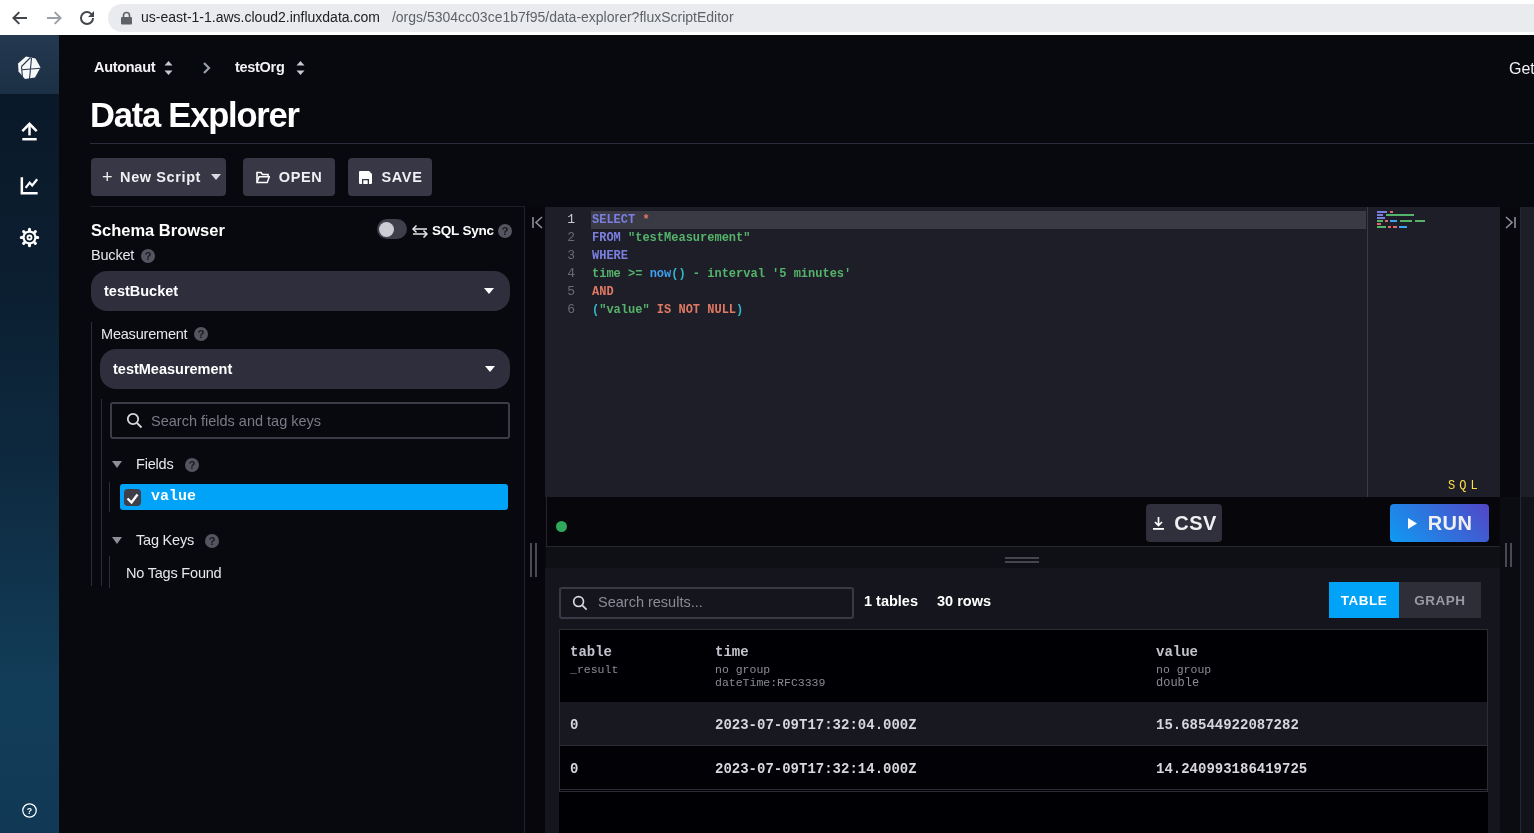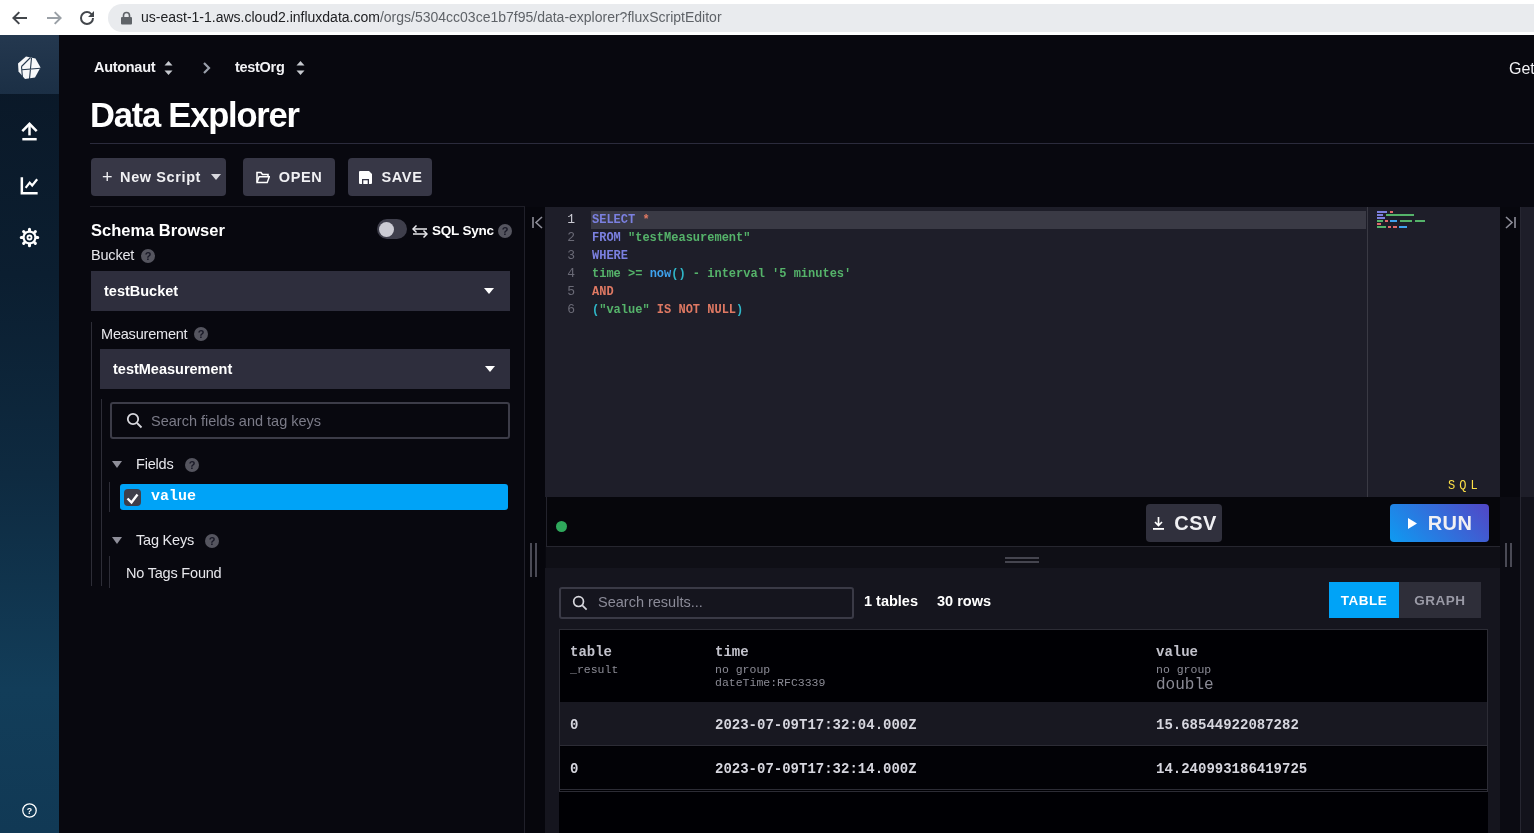--- a/index.html
+++ b/index.html
@@ -5,21 +5,21 @@
   * { margin:0; padding:0; box-sizing:border-box; }
   html,body { width:1534px; height:833px; overflow:hidden; background:#08080f;
     font-family:"Liberation Sans", sans-serif; }
   .abs { position:absolute; }
 
   
   #chrome { position:absolute; top:0; left:0; width:1534px; height:35px; background:#ffffff; }
   #urlbar { position:absolute; top:4px; left:108px; width:1440px; height:28px;
     background:#e9ebee; border-radius:14px; }
   #urltext { position:absolute; top:9px; left:141px; font-size:14px; color:#202124; white-space:nowrap; }
-  #urltext .dim { color:#5f6368; }
+  #urltext .dim { color:#5f6368;margin-left:12px; }
 
   
   #app { position:absolute; top:35px; left:0; width:1534px; height:798px; background:#08080f; }
 
   
   #nav { position:absolute; top:0; left:0; width:59px; height:798px;
     background:linear-gradient(180deg,#0a1726 0%,#0b1e30 30%,#0e2a40 55%,#123d59 82%,#113955 100%); }
   #navlogo { position:absolute; top:0; left:0; width:59px; height:59px;
     background:linear-gradient(180deg,#24384f 0%,#1b2f45 100%); }
 
@@ -30,21 +30,21 @@
   #h1 { position:absolute; top:61px; left:90px; font-size:34.5px; font-weight:bold; color:#ffffff;
     letter-spacing:-1.2px; }
   #hrule { position:absolute; top:108px; left:90px; width:1444px; height:1px; background:#2b2b3c; }
 
   
   .btn { position:absolute; height:38px; background:#373746; border-radius:4px; color:#f0f0f3;
     font-weight:bold; font-size:14.5px; display:flex; align-items:center; justify-content:center;
     letter-spacing:0.6px; }
 
   
-  .drop { position:absolute; background:#2e2e3d; border-radius:0; color:#fff;
+  .drop { position:absolute; background:#2e2e3d; border-radius:16px; color:#fff;
     font-weight:bold; font-size:14.5px; display:flex; align-items:center; }
   .caret { width:0; height:0; border-left:5.5px solid transparent; border-right:5.5px solid transparent;
     border-top:6px solid #fff; }
 
   .qcirc { display:inline-block; width:14px; height:14px; border-radius:50%; background:#55555f;
     color:#181826; font-size:11px; font-weight:bold; text-align:center; line-height:14px; }
 
   .label { color:#e7e7ec; font-size:14.5px; letter-spacing:-0.2px; }
 
   
@@ -309,21 +309,21 @@
 
   <div class="abs" style="top:594px;left:559px;width:929px;height:163px;background:#000004;border:1px solid #2c2c35;"></div>
   <div class="abs" style="top:757px;left:559px;width:929px;height:41px;background:#000004;"></div>
   <div class="abs mono" style="top:609px;left:570px;color:#c2c2cc;font-weight:bold;font-size:14px;">table</div>
   <div class="abs mono" style="top:628px;left:570px;color:#8a8a95;font-size:11.5px;">_result</div>
   <div class="abs mono" style="top:609px;left:715px;color:#c2c2cc;font-weight:bold;font-size:14px;">time</div>
   <div class="abs mono" style="top:628px;left:715px;color:#8a8a95;font-size:11.5px;">no group</div>
   <div class="abs mono" style="top:641px;left:715px;color:#8a8a95;font-size:11.5px;">dateTime:RFC3339</div>
   <div class="abs mono" style="top:609px;left:1156px;color:#c2c2cc;font-weight:bold;font-size:14px;">value</div>
   <div class="abs mono" style="top:628px;left:1156px;color:#8a8a95;font-size:11.5px;">no group</div>
-  <div class="abs mono" style="top:641px;left:1156px;color:#8a8a95;font-size:16px;">double</div>
+  <div class="abs mono" style="top:641px;left:1156px;color:#8a8a95;font-size:12px;">double</div>
 
   <div class="abs" style="top:667px;left:560px;width:927px;height:44px;background:#181821;border-bottom:1px solid #2c2c35;"></div>
   <div class="abs mono" style="top:682px;left:570px;color:#d6d6de;font-weight:bold;font-size:14px;">0</div>
   <div class="abs mono" style="top:682px;left:715px;color:#d6d6de;font-weight:bold;font-size:14px;">2023-07-09T17:32:04.000Z</div>
   <div class="abs mono" style="top:682px;left:1156px;color:#d6d6de;font-weight:bold;font-size:14px;">15.68544922087282</div>
 
   <div class="abs" style="top:712px;left:560px;width:927px;height:43px;background:#020206;border-bottom:1px solid #2c2c35;"></div>
   <div class="abs mono" style="top:726px;left:570px;color:#d6d6de;font-weight:bold;font-size:14px;">0</div>
   <div class="abs mono" style="top:726px;left:715px;color:#d6d6de;font-weight:bold;font-size:14px;">2023-07-09T17:32:14.000Z</div>
   <div class="abs mono" style="top:726px;left:1156px;color:#d6d6de;font-weight:bold;font-size:14px;">14.240993186419725</div>

